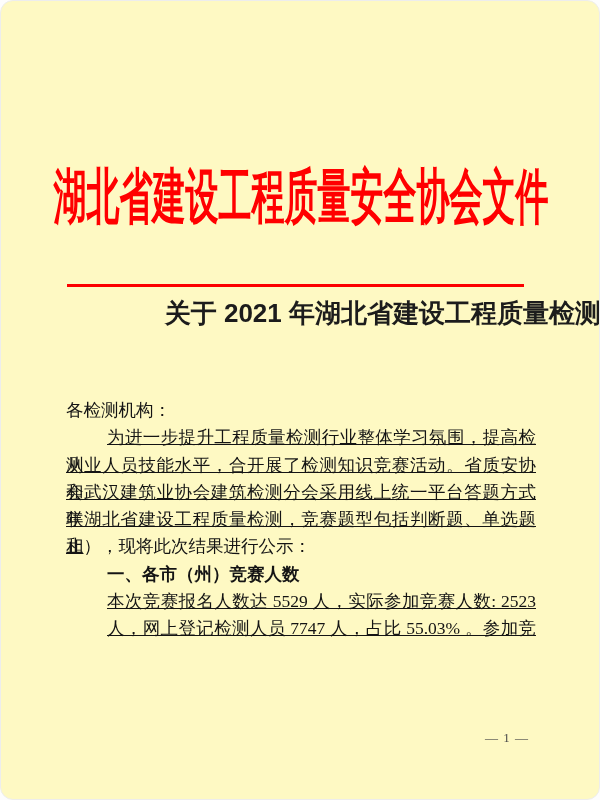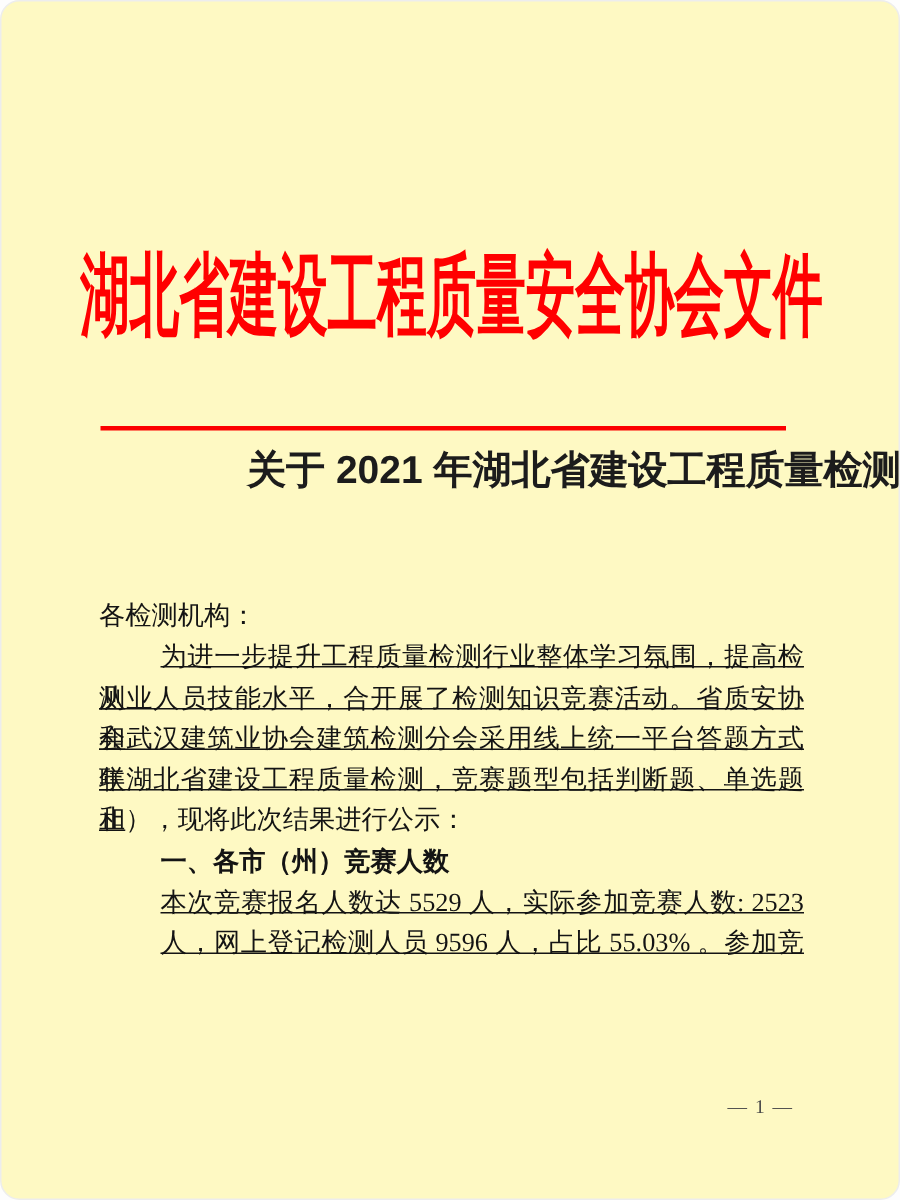--- a/index.html
+++ b/index.html
@@ -127,18 +127,18 @@
 
   <div class="doc-body">
     <p class="line">各检测机构：</p>
     <p class="line justify indent">为进一步提升工程质量检测行业整体学习氛围，提高检测</p>
     <p class="line justify">从业人员技能水平，合开展了检测知识竞赛活动。省质安协会</p>
     <p class="line justify">和武汉建筑业协会建筑检测分会采用线上统一平台答题方式联</p>
     <p class="line justify">年湖北省建设工程质量检测，竞赛题型包括判断题、单选题和</p>
     <p class="line">止），现将此次结果进行公示：</p>
     <p class="line heading indent">一、各市（州）竞赛人数</p>
     <p class="line justify indent">本次竞赛报名人数达 5529 人，实际参加竞赛人数: 2523</p>
-    <p class="line justify indent">人，网上登记检测人员 9596 人，占比 55.03% 。参加竞</p>
+    <p class="line justify indent">人，网上登记检测人员 7747 人，占比 55.03% 。参加竞</p>
   </div>
 
   <div class="page-number">— 1 —</div>
 
 </div>
 
 </body></html>

